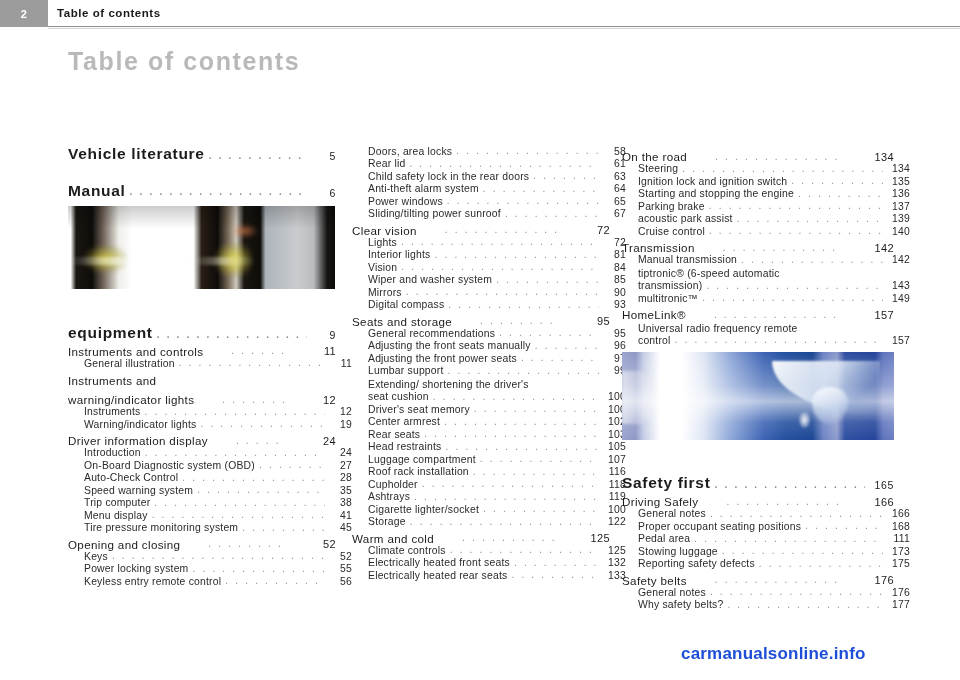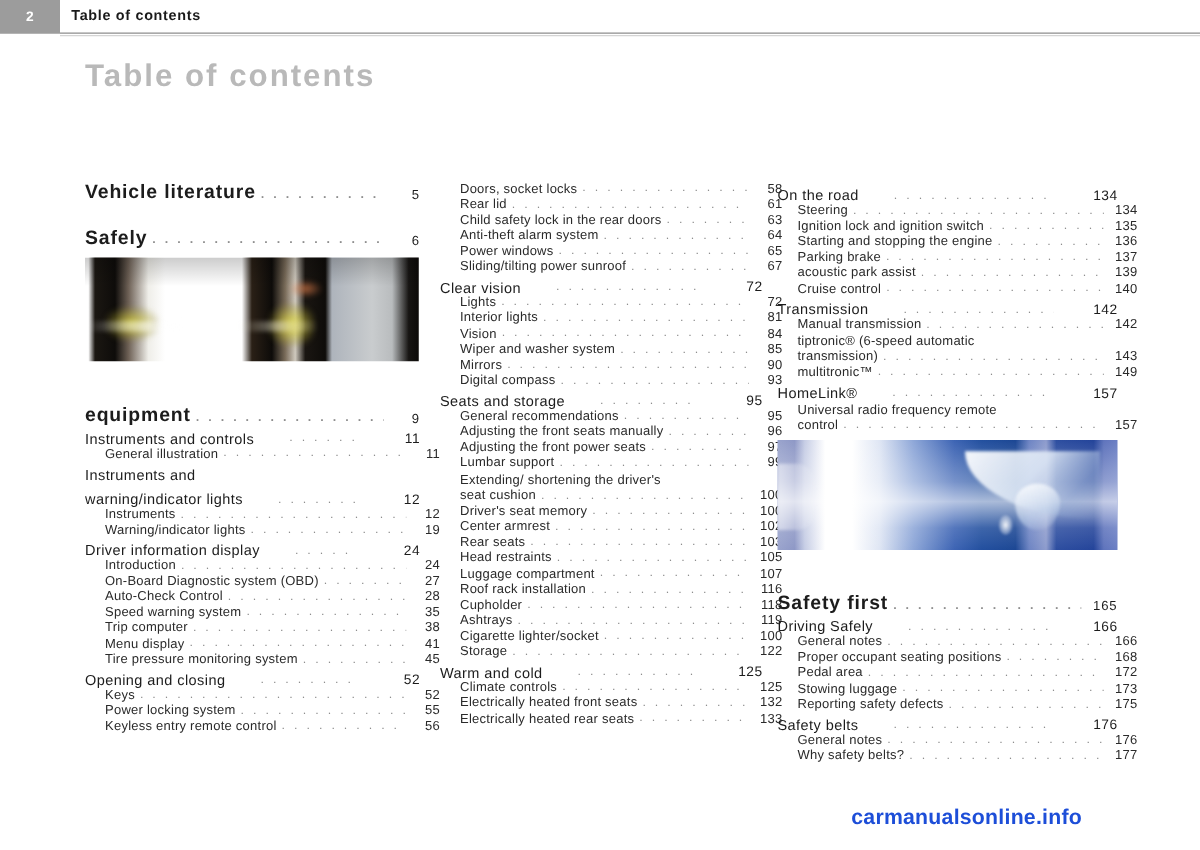--- a/index.html
+++ b/index.html
@@ -291,21 +291,21 @@
 <div class="columns">
   <div class="col col-1" id="col-0">
       <div class="spacer-lg" style="height: 0px;"></div>
       <div class="lvl-major entry">
         <span class="txt">Vehicle literature</span>
         <span class="leader">. . . . . . . . . . . . . . . . . . . . . . . . . . . . . . . . . . . . . . . . . . . . . . . . . . . . . . . . . . . . . . . . . . . . . . . . . . . . . . . . . . . . . . . . . . . . . . . . . . . . . . . . . . . . . . . . . . . . . . . . </span>
         <span class="pg">5</span>
       </div>
       <div class="spacer-lg"></div>
       <div class="lvl-major entry">
-        <span class="txt">Safely</span>
+        <span class="txt">Manual</span>
         <span class="leader">. . . . . . . . . . . . . . . . . . . . . . . . . . . . . . . . . . . . . . . . . . . . . . . . . . . . . . . . . . . . . . . . . . . . . . . . . . . . . . . . . . . . . . . . . . . . . . . . . . . . . . . . . . . . . . . . . . . . . . . . </span>
         <span class="pg">6</span>
       </div>
       <div style="height: 106px;"></div>
       <div class="spacer-lg"></div>
       <div class="lvl-major entry">
         <span class="txt">equipment</span>
         <span class="leader">. . . . . . . . . . . . . . . . . . . . . . . . . . . . . . . . . . . . . . . . . . . . . . . . . . . . . . . . . . . . . . . . . . . . . . . . . . . . . . . . . . . . . . . . . . . . . . . . . . . . . . . . . . . . . . . . . . . . . . . . </span>
         <span class="pg">9</span>
       </div>
@@ -391,21 +391,21 @@
         <span class="pg">55</span>
       </div>
       <div class="lvl-sub entry">
         <span class="txt">Keyless entry remote control</span>
         <span class="leader">. . . . . . . . . . . . . . . . . . . . . . . . . . . . . . . . . . . . . . . . . . . . . . . . . . . . . . . . . . . . . . . . . . . . . . . . . . . . . . . . . . . . . . . . . . . . . . . . . . . . . . . . . . . . . . . . . . . . . . . . </span>
         <span class="pg">56</span>
       </div>
     </div>
   <div class="col col-2" id="col-1">
       <div class="lvl-sub entry">
-        <span class="txt">Doors, socket locks</span>
+        <span class="txt">Doors, area locks</span>
         <span class="leader">. . . . . . . . . . . . . . . . . . . . . . . . . . . . . . . . . . . . . . . . . . . . . . . . . . . . . . . . . . . . . . . . . . . . . . . . . . . . . . . . . . . . . . . . . . . . . . . . . . . . . . . . . . . . . . . . . . . . . . . . </span>
         <span class="pg">58</span>
       </div>
       <div class="lvl-sub entry">
         <span class="txt">Rear lid</span>
         <span class="leader">. . . . . . . . . . . . . . . . . . . . . . . . . . . . . . . . . . . . . . . . . . . . . . . . . . . . . . . . . . . . . . . . . . . . . . . . . . . . . . . . . . . . . . . . . . . . . . . . . . . . . . . . . . . . . . . . . . . . . . . . </span>
         <span class="pg">61</span>
       </div>
       <div class="lvl-sub entry">
         <span class="txt">Child safety lock in the rear doors</span>
@@ -650,21 +650,21 @@
         <span class="pg">166</span>
       </div>
       <div class="lvl-sub entry">
         <span class="txt">Proper occupant seating positions</span>
         <span class="leader">. . . . . . . . . . . . . . . . . . . . . . . . . . . . . . . . . . . . . . . . . . . . . . . . . . . . . . . . . . . . . . . . . . . . . . . . . . . . . . . . . . . . . . . . . . . . . . . . . . . . . . . . . . . . . . . . . . . . . . . . </span>
         <span class="pg">168</span>
       </div>
       <div class="lvl-sub entry">
         <span class="txt">Pedal area</span>
         <span class="leader">. . . . . . . . . . . . . . . . . . . . . . . . . . . . . . . . . . . . . . . . . . . . . . . . . . . . . . . . . . . . . . . . . . . . . . . . . . . . . . . . . . . . . . . . . . . . . . . . . . . . . . . . . . . . . . . . . . . . . . . . </span>
-        <span class="pg">172</span>
+        <span class="pg">111</span>
       </div>
       <div class="lvl-sub entry">
         <span class="txt">Stowing luggage</span>
         <span class="leader">. . . . . . . . . . . . . . . . . . . . . . . . . . . . . . . . . . . . . . . . . . . . . . . . . . . . . . . . . . . . . . . . . . . . . . . . . . . . . . . . . . . . . . . . . . . . . . . . . . . . . . . . . . . . . . . . . . . . . . . . </span>
         <span class="pg">173</span>
       </div>
       <div class="lvl-sub entry">
         <span class="txt">Reporting safety defects</span>
         <span class="leader">. . . . . . . . . . . . . . . . . . . . . . . . . . . . . . . . . . . . . . . . . . . . . . . . . . . . . . . . . . . . . . . . . . . . . . . . . . . . . . . . . . . . . . . . . . . . . . . . . . . . . . . . . . . . . . . . . . . . . . . . </span>
         <span class="pg">175</span>

